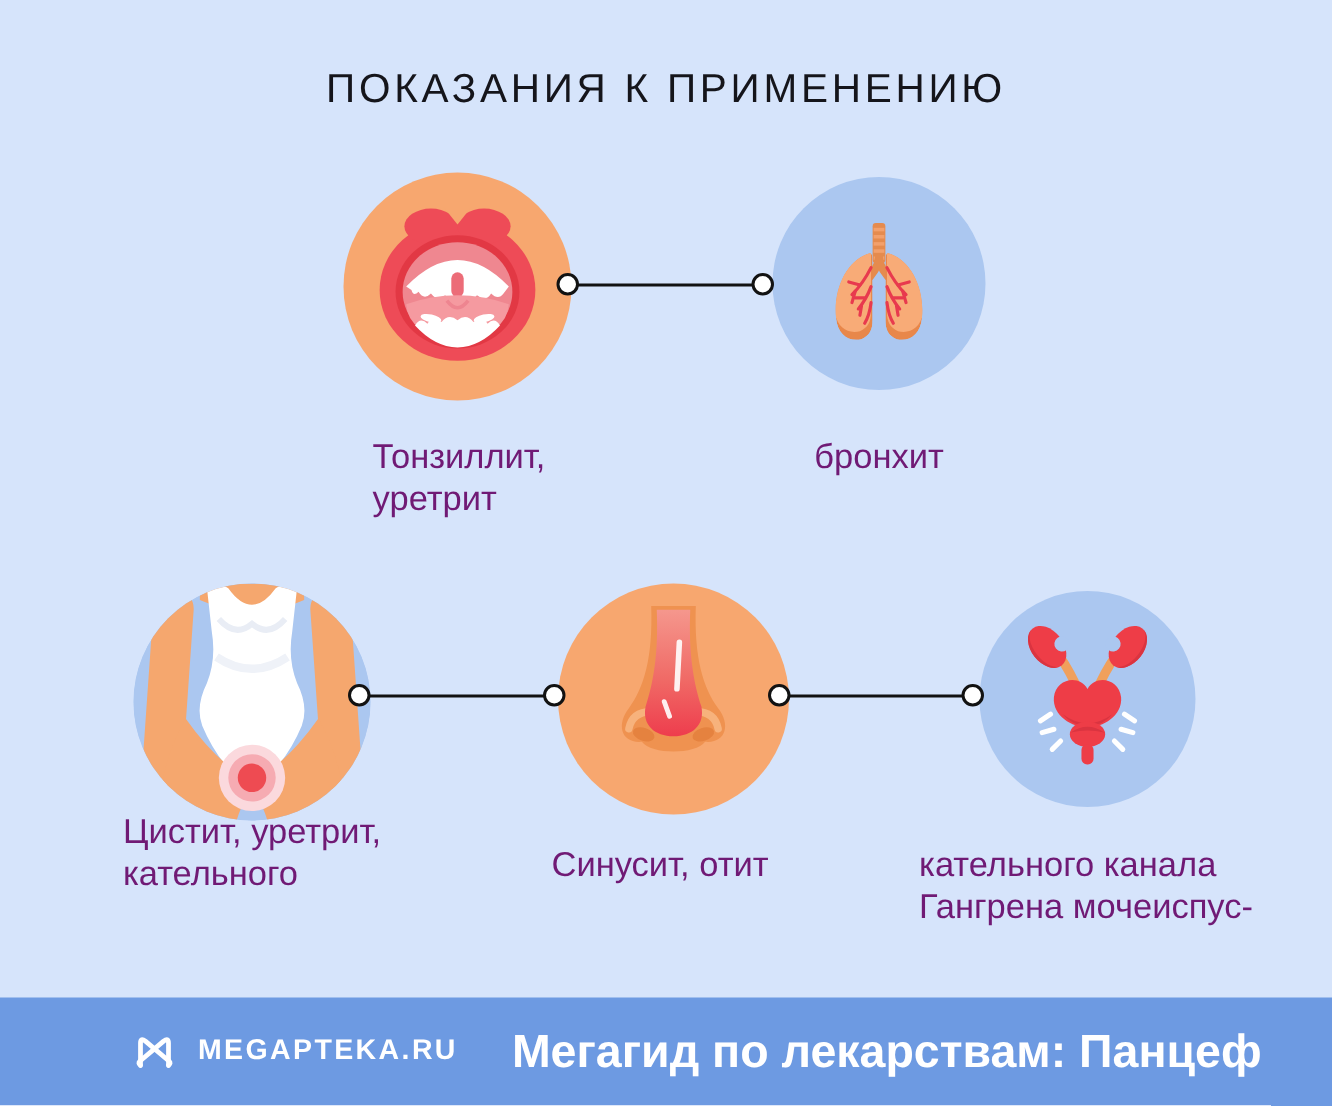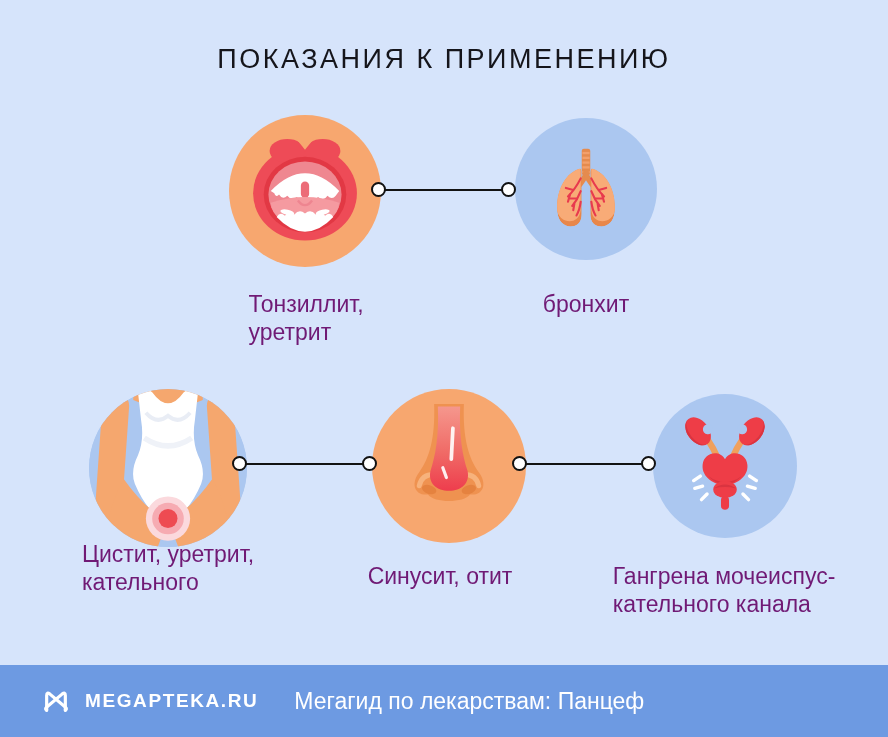--- a/index.html
+++ b/index.html
@@ -42,26 +42,27 @@
   .connector .dot.left  { left:-8px; }
   .connector .dot.right { right:-8px; }
   #conn-1 { left:379px; top:182px; width:129px; }
   #conn-2 { left:240px; top:456px; width:129px; }
   #conn-3 { left:520px; top:456px; width:128px; }
 
   .footer {
     position:absolute; left:0; bottom:0; width:888px; height:72px;
     background:#6d9ae2; display:flex; align-items:center;
     color:#ffffff;
+    justify-content:center;
   }
   .footer .logo { margin-left:40px; flex:0 0 auto; display:flex; }
   .footer .brand {
     margin-left:13px; font-size:19px; font-weight:700; letter-spacing:1.6px;
   }
-  .footer .caption { margin-left:36px; font-size:23px; font-weight:400; }
+  .footer .caption { margin-left:36px; font-size:31px; font-weight:700; }
 </style>
 </head>
 <body>
 
 <div class="canvas">
 
   <div class="title">ПОКАЗАНИЯ К ПРИМЕНЕНИЮ</div>
 
   <div class="circle orange" id="c-mouth">
     <svg viewBox="0 0 100 100" width="118" height="118">
@@ -228,22 +229,22 @@
     <div>бронхит</div>
   </div>
   <div class="label" id="l-pelvis">
     <div>Цистит, уретрит,</div>
     <div>кательного</div>
   </div>
   <div class="label" id="l-nose">
     <div>Синусит, отит</div>
   </div>
   <div class="label" id="l-urinary">
+    <div>кательного канала</div>
     <div>Гангрена мочеиспус-</div>
-    <div>кательного канала</div>
   </div>
 
   <div class="footer">
     <span class="logo">
       <svg viewBox="0 0 34 30" width="32" height="28">
         <g stroke="#ffffff" stroke-width="3.4" fill="none" stroke-linecap="round" stroke-linejoin="round">
           <path d="M7,25 V9 Q7,5 10.5,7.6 L27.5,22 Q29,23.5 27,24.8"></path>
           <path d="M27,25 V9 Q27,5 23.5,7.6 L6.5,22 Q5,23.5 7,24.8"></path>
         </g>
       </svg>

